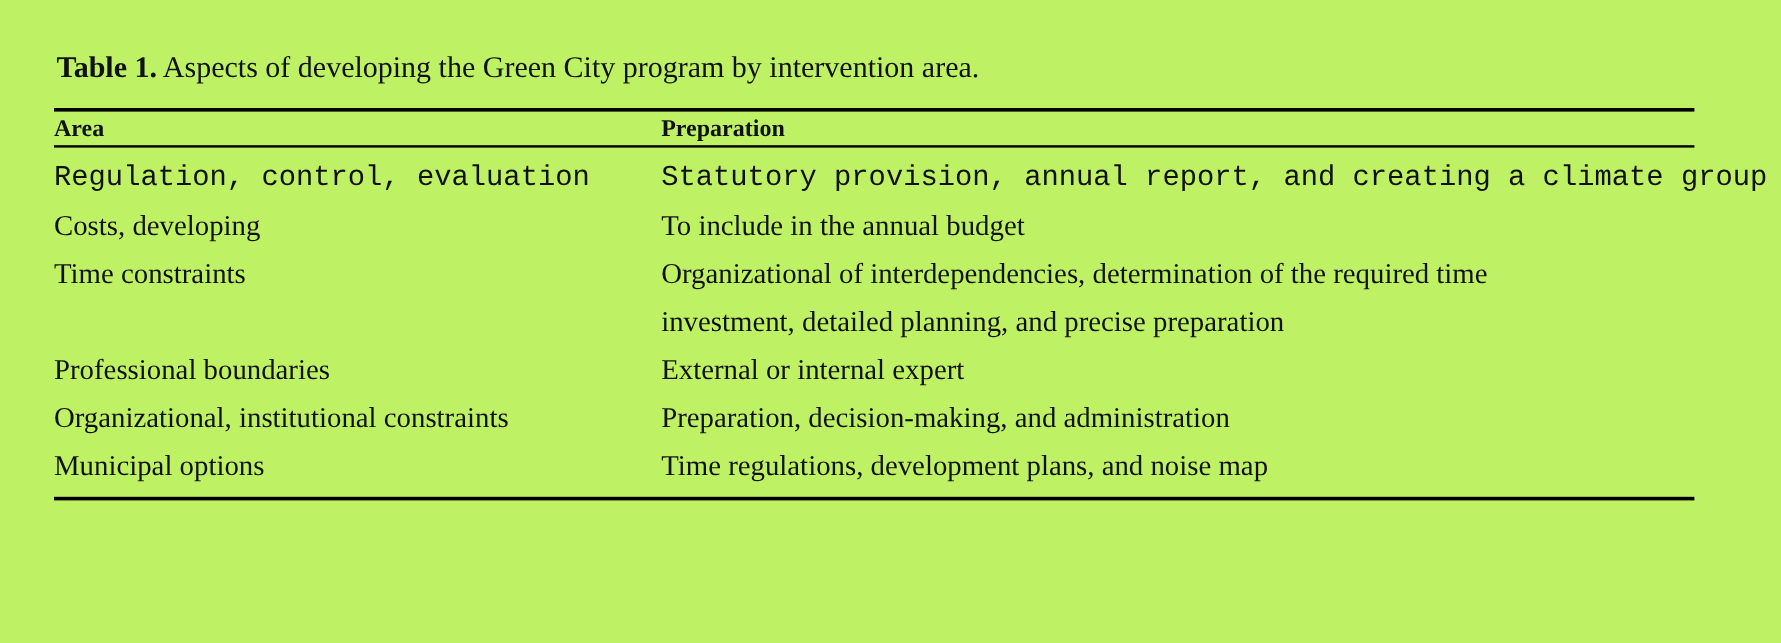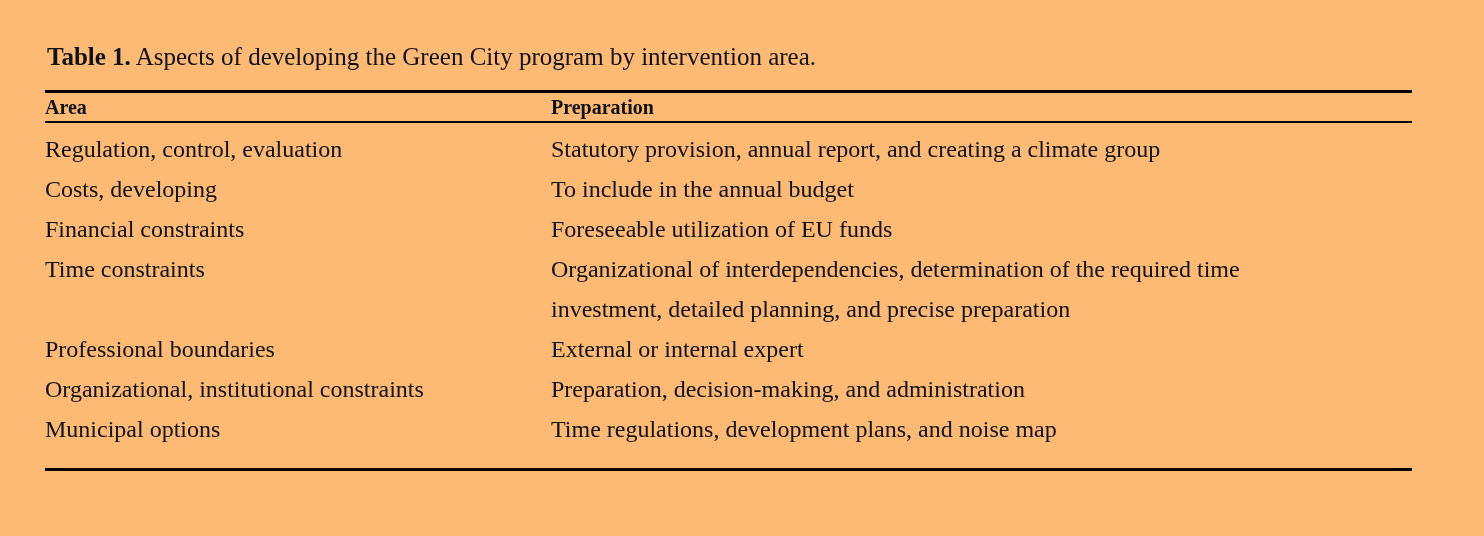--- a/index.html
+++ b/index.html
@@ -13,21 +13,21 @@
     height: 536px;
     font-family: "Liberation Serif", "DejaVu Serif", serif;
     color: #111111;
     overflow: hidden;
   }
 
   .page {
     position: relative;
     width: 1484px;
     height: 536px;
-    background: #fdba74;
+    background: #bef264;
   }
 
   
   .caption {
     position: absolute;
     left: 47px;
     top: 41px;
     font-size: 25px;
     line-height: 32px;
     white-space: nowrap;
@@ -81,23 +81,24 @@
   }
 
   .body-row td {
     font-size: 24px;
     font-weight: normal;
     line-height: 40px;
     padding: 0 0 0 14px;
   }
   .body-row.first-body td {
     padding-top: 6px;
+    font-family: Liberation Mono, monospace;
   }
   .body-row.last-body td {
-    padding-bottom: 19px;
+    padding-bottom: 5px;
   }
   .cell-line {
     display: block;
     white-space: nowrap;
   }
 
   
   .source {
     position: absolute;
     left: 47px;
@@ -149,26 +150,20 @@
             <span class="cell-line">Statutory provision, annual report, and creating a climate group</span>
           </td>
         </tr>
         <tr class="body-row">
           <td>Costs, developing</td>
           <td>
             <span class="cell-line">To include in the annual budget</span>
           </td>
         </tr>
         <tr class="body-row">
-          <td>Financial constraints</td>
-          <td>
-            <span class="cell-line">Foreseeable utilization of EU funds</span>
-          </td>
-        </tr>
-        <tr class="body-row">
           <td>Time constraints</td>
           <td>
             <span class="cell-line">Organizational of interdependencies, determination of the required time</span>
             <span class="cell-line">investment, detailed planning, and precise preparation</span>
           </td>
         </tr>
         <tr class="body-row">
           <td>Professional boundaries</td>
           <td>
             <span class="cell-line">External or internal expert</span>

